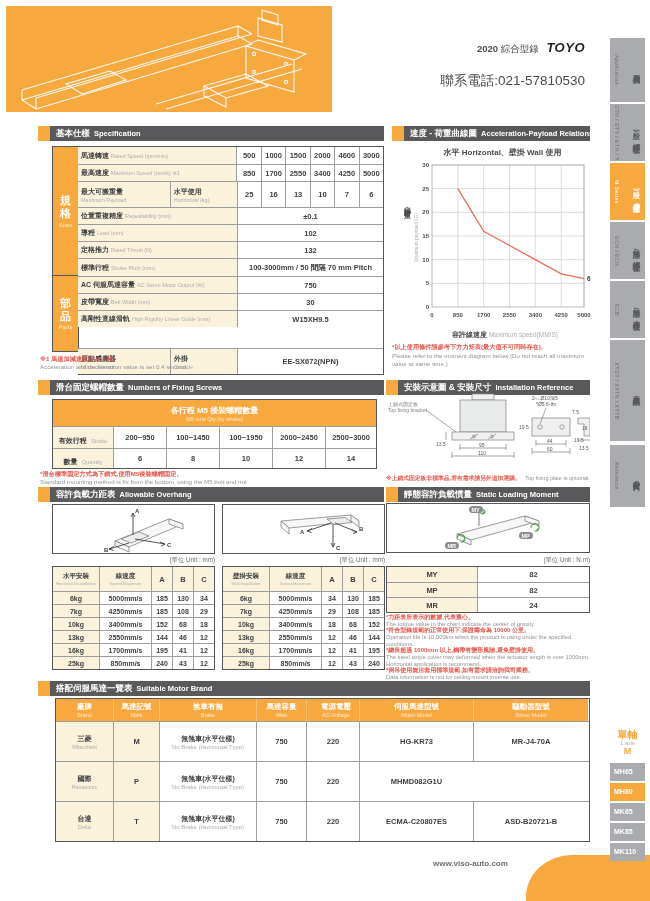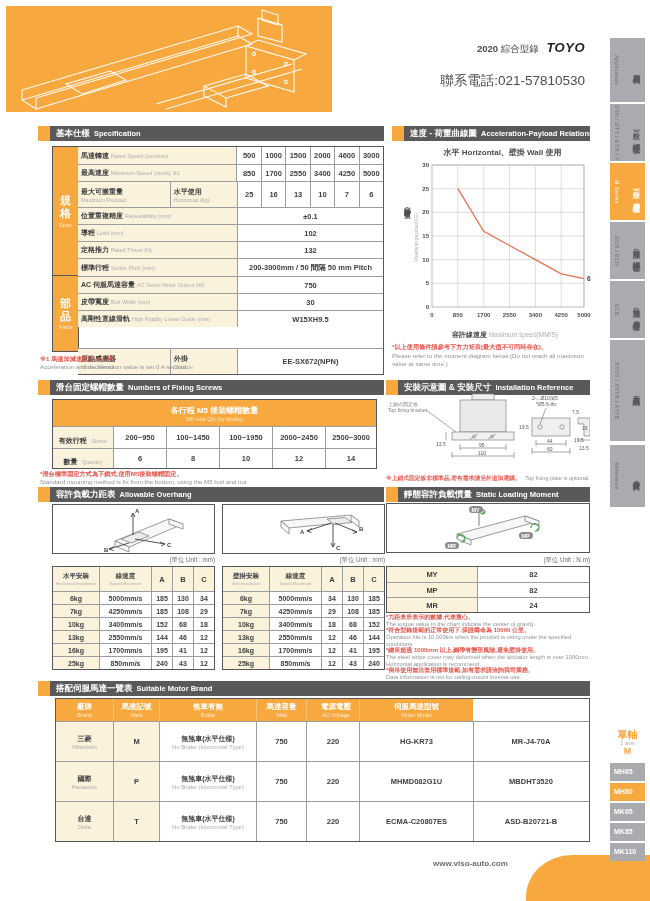--- a/index.html
+++ b/index.html
@@ -244,21 +244,21 @@
           <span class="lzh">定格推力</span>
           <span class="len">Rated Thrust (N)</span>
         </div>
         <div class="sp">132</div>
       </div>
       <div class="srow" style="height:18px;">
         <div class="lab f">
           <span class="lzh">標準行程</span>
           <span class="len">Stroke Pitch (mm)</span>
         </div>
-        <div class="sp">200-3000mm / 50 間隔 50 mm Pitch</div>
+        <div class="sp">100-3000mm / 50 間隔 70 mm Pitch</div>
       </div>
       <div class="srow" style="height:17px;">
         <div class="lab f">
           <span class="lzh">AC 伺服馬達容量</span>
           <span class="len">AC Servo Motor Output (W)</span>
         </div>
         <div class="sp">750</div>
       </div>
       <div class="srow" style="height:17px;">
         <div class="lab f">
@@ -815,20 +815,24 @@
           <span class="he">Watt</span>
         </div>
         <div class="hcell cell" style="width:53px;border-left-color:#F9C476;padding-left:6px;">
           <span class="hz">電源電壓</span>
           <span class="he">AC-Voltage</span>
         </div>
         <div class="hcell cell" style="width:114px;border-left-color:#F9C476;">
           <span class="hz">伺服馬達型號</span>
           <span class="he">Motor Model</span>
         </div>
+        <div class="hcell cell" style="width:115px;border-left-color:#F9C476;">
+          <span class="hz">驅動器型號</span>
+          <span class="he">Driver Model</span>
+        </div>
       </div>
       <div class="trow" style="height:40px;">
       <div class="cell cream" style="width:57px;flex-direction:column;">
           <span class="bz">三菱</span>
           <span class="len">Mitsubishi</span>
         </div>
       <div class="cell cream" style="width:46px;">
           <span class="bv">M</span>
         </div>
       <div class="cell" style="width:97px;flex-direction:column;">
@@ -861,23 +865,20 @@
           <span class="len" style="font-size:6px;">No Brake (Horizontal Type)</span>
         </div>
       <div class="cell" style="width:50px;">
           <span class="bv">750</span>
         </div>
       <div class="cell" style="width:53px;">
           <span class="bv">220</span>
         </div>
       <div class="cell" style="width:114px;">
           <span class="bv">MHMD082G1U</span>
-        </div>
-      <div class="cell" style="width:115px;">
-          <span class="bv">MBDHT3520</span>
         </div>
     </div>
       <div class="trow" style="height:40px;">
       <div class="cell cream" style="width:57px;flex-direction:column;">
           <span class="bz">台達</span>
           <span class="len">Delta</span>
         </div>
       <div class="cell cream" style="width:46px;">
           <span class="bv">T</span>
         </div>

